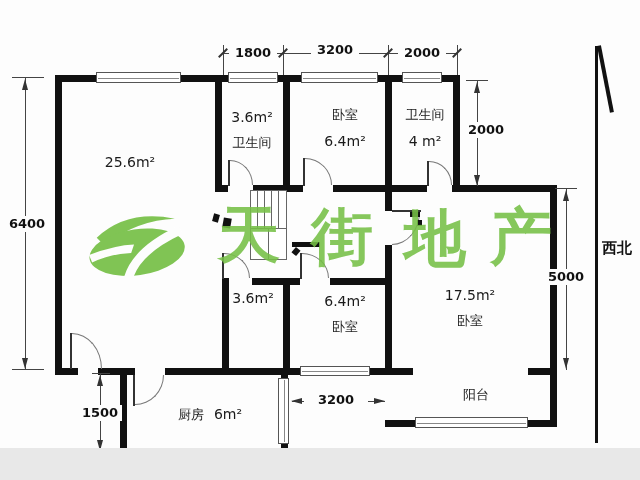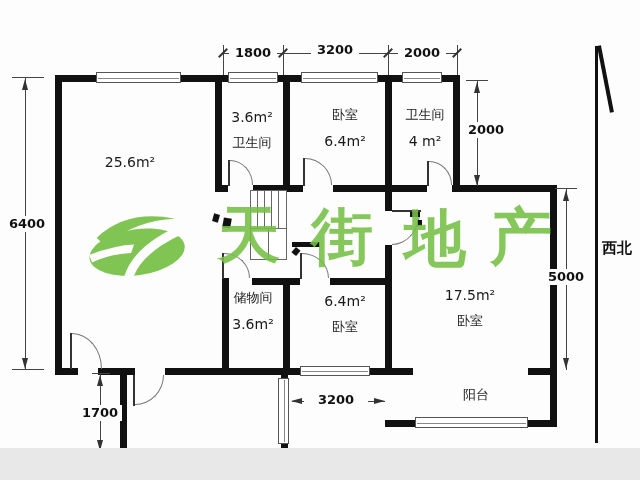--- a/index.html
+++ b/index.html
@@ -162,21 +162,21 @@
   <div class="dl" style="left:566px;top:189px;width:1px;height:181px"></div>
   <div class="arr up" style="left:563px;top:190px"></div>
   <div class="arr down" style="left:563px;top:358px"></div>
   <div class="dlabel" style="left:543px;top:269px;width:46px">5000</div>
 
   <div class="dl" style="left:92px;top:373px;width:18px;height:1px"></div>
   <div class="dl" style="left:92px;top:451px;width:18px;height:1px"></div>
   <div class="dl" style="left:100px;top:374px;width:1px;height:78px"></div>
   <div class="arr up" style="left:97px;top:375px"></div>
   <div class="arr down" style="left:97px;top:440px"></div>
-  <div class="dlabel" style="left:78px;top:405px;width:44px">1700</div>
+  <div class="dlabel" style="left:78px;top:405px;width:44px">1500</div>
 
   <div class="dl" style="left:120px;top:455px;width:1px;height:23px"></div>
   <div class="dl" style="left:286px;top:455px;width:1px;height:23px"></div>
   <div class="dl" style="left:120px;top:469px;width:167px;height:1px"></div>
   <div class="slash" style="left:119px;top:463px"></div>
   <div class="slash" style="left:285px;top:463px"></div>
   <div class="dlabel" style="left:166px;top:460px;width:64px;font-size:14px">2000</div>
 
   <div class="dl" style="left:292px;top:401px;width:93px;height:1px"></div>
   <div class="arr left" style="left:291px;top:398px"></div>
@@ -196,33 +196,35 @@
   </div>
   <div class="room" style="left:312px;top:102px;width:66px">
     <div>卧室</div>
     <div class="area">6.4m²</div>
   </div>
   <div class="room" style="left:396px;top:102px;width:58px">
     <div>卫生间</div>
     <div class="area">4 m²</div>
   </div>
   <div class="room" style="left:220px;top:285px;width:66px">
-    <div>储物间</div>
     <div class="area">3.6m²</div>
   </div>
   <div class="room" style="left:312px;top:288px;width:66px">
     <div class="area">6.4m²</div>
     <div>卧室</div>
   </div>
   <div class="room" style="left:424px;top:282px;width:92px">
     <div class="area">17.5m²</div>
     <div>卧室</div>
   </div>
   <div class="room" style="left:444px;top:382px;width:64px">
     <div>阳台</div>
+  </div>
+  <div class="room inline" style="left:150px;top:403px;width:120px;line-height:22px">
+    <span>厨房</span><span class="area">6m²</span>
   </div>
 
   <div class="wmlogo" style="left:86px;top:206px;width:104px;height:70px">
     <svg width="104" height="70" viewBox="0 0 104 70">
       <g transform="rotate(-8 52 38)">
         <path d="M12,26 Q46,2 92,18 Q56,14 18,34 Z" fill="#76c046"></path>
         <ellipse cx="50" cy="46" rx="48" ry="23" fill="#76c046"></ellipse>
         <path d="M38,70 Q50,44 96,30" stroke="#fdfdfd" stroke-width="9" fill="none"></path>
         <path d="M2,42 Q30,36 48,38 L44,46 Q22,44 4,50 Z" fill="#fdfdfd"></path>
       </g>

